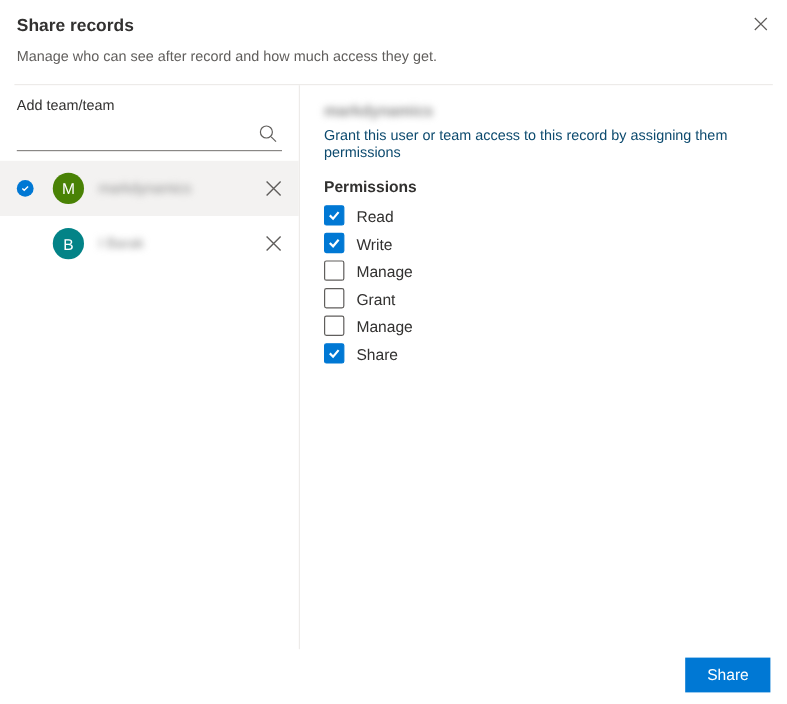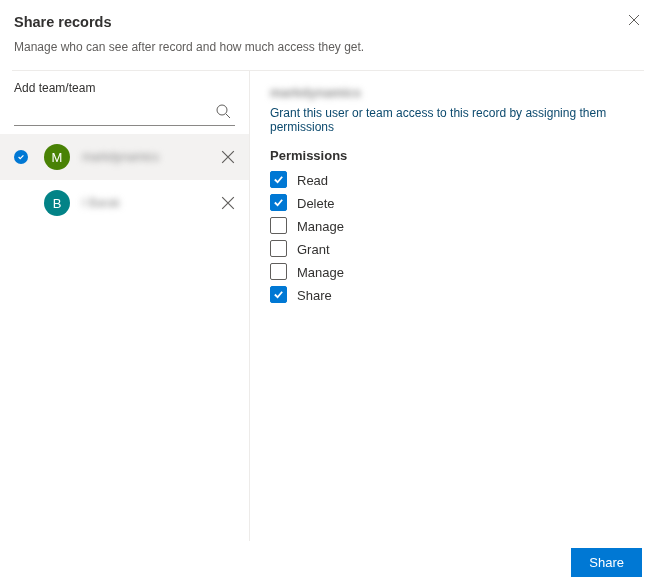--- a/index.html
+++ b/index.html
@@ -260,21 +260,21 @@
             </svg>
           </span>
         <span class="perm-label">Read</span>
       </div>
       <div class="perm-row">
         <span class="cb checked">
             <svg viewBox="0 0 12 12">
               <path d="M2 6 L5 9 L10 3"></path>
             </svg>
           </span>
-        <span class="perm-label">Delete</span>
+        <span class="perm-label">Write</span>
       </div>
       <div class="perm-row">
         <span class="cb"></span>
         <span class="perm-label">Manage</span>
       </div>
       <div class="perm-row">
         <span class="cb"></span>
         <span class="perm-label">Grant</span>
       </div>
       <div class="perm-row">

